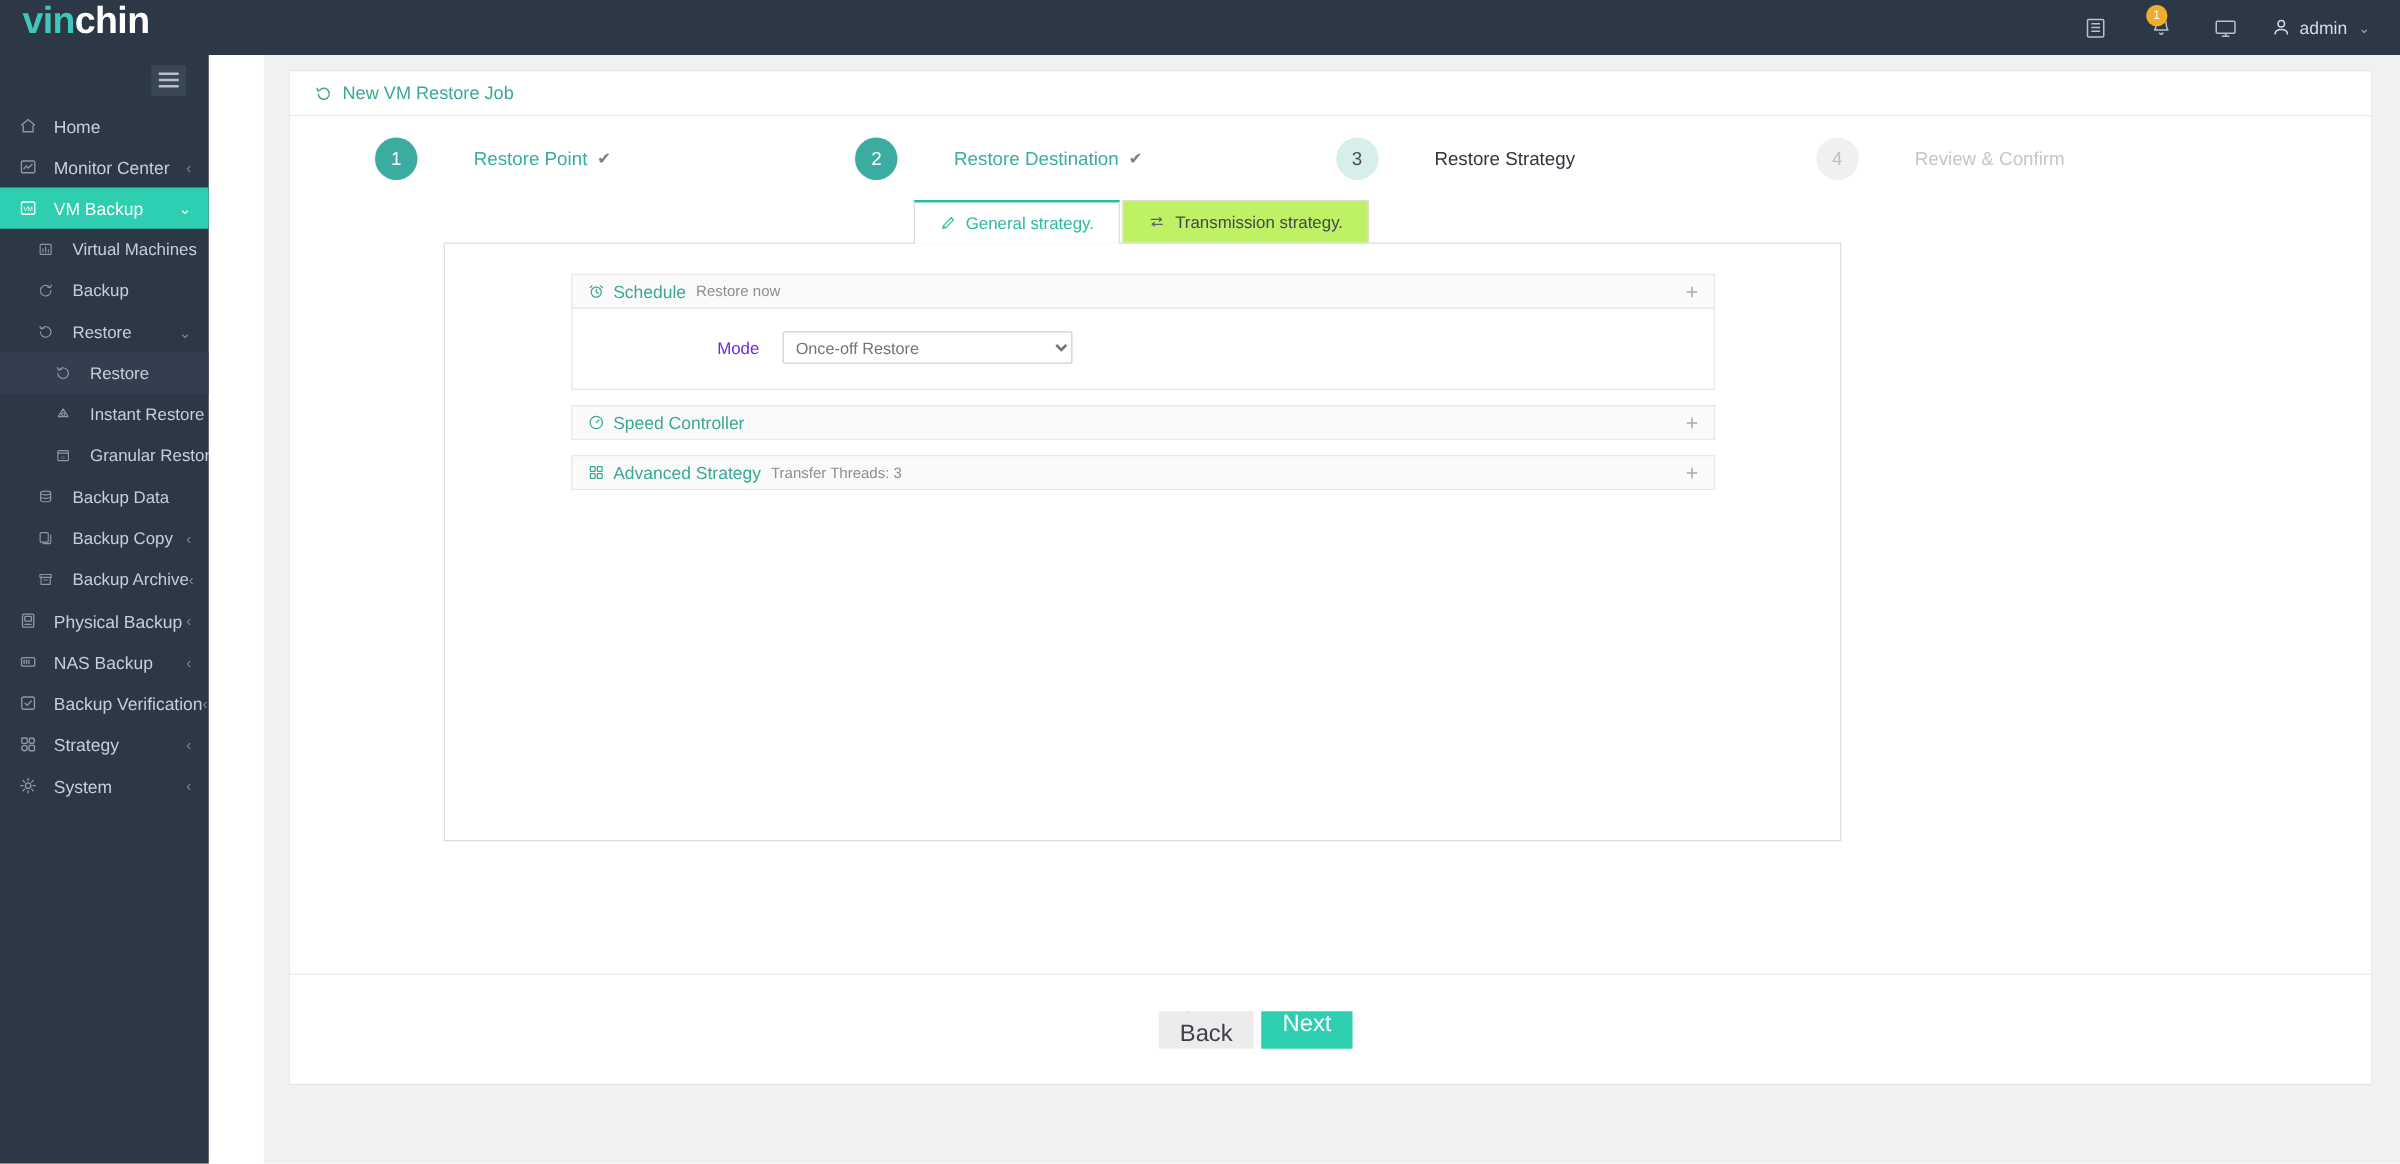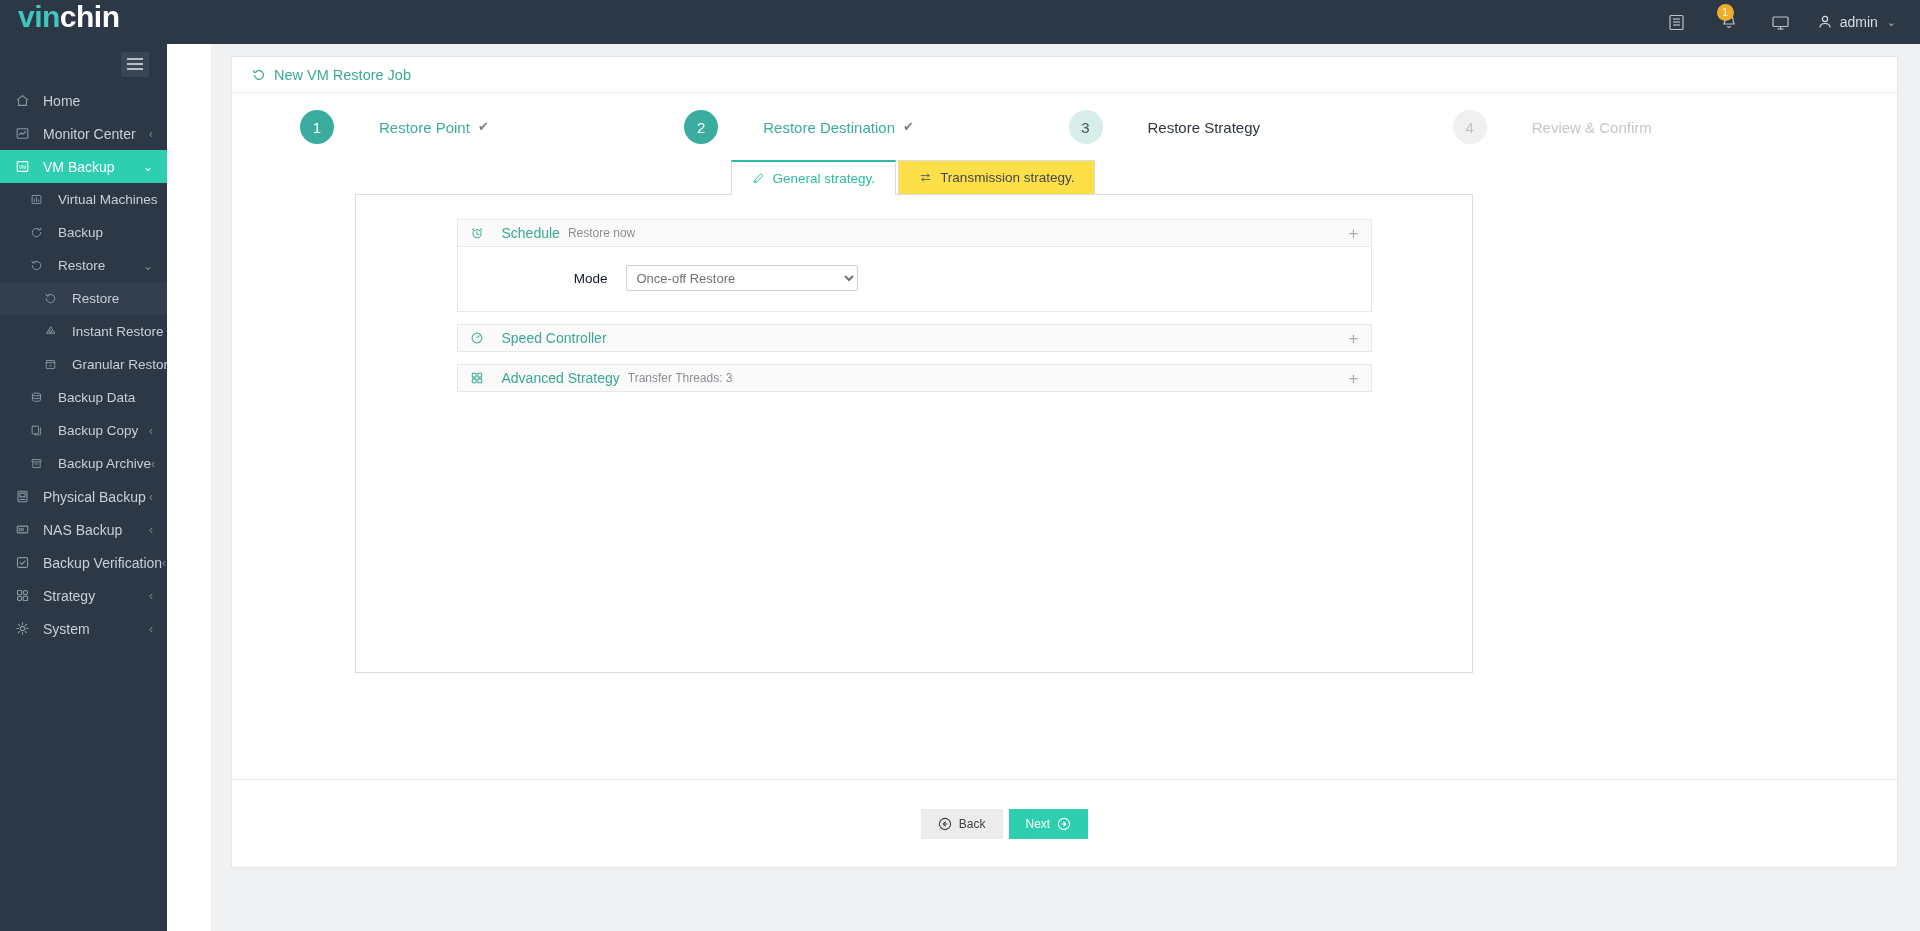--- a/index.html
+++ b/index.html
@@ -156,21 +156,21 @@
     height: 34px;
     border-bottom: 1px solid #dcdcdc;
     justify-content: center;
   }
   .tab {
     height: 34px;
     padding: 0 20px;
     display: flex; align-items: center; gap: 8px;
     font-size: 13.5px;
     color: #43484e;
-    background: #fde047;
+    background: #bef264;
     border: 1px solid #dcdcdc;
     border-bottom: none;
     margin-right: 2px;
   }
   .tab.active {
     color: #2bbba2;
     background: #ffffff;
     border-top: 2px solid #2bbba2;
     position: relative;
     top: 1px;
@@ -190,36 +190,36 @@
   .sec-head {
     height: 28px;
     background: #fafafa;
     border: 1px solid #e8e8e8;
     display: flex; align-items: center;
     padding: 0 12px 0 12px;
     gap: 8px;
   }
   .sec-head .name {
     color: #3aa896; font-size: 14px;
-    display: flex; align-items: center; gap: 18px;
+    display: flex; align-items: center; gap: 7px;
   }
   .sec-head .sum { color: #8a8f95; font-size: 12px; }
   .sec-head .plus {
     margin-left: auto; color: #a8adb3; font-size: 17px; line-height: 1;
   }
   .sec-body {
     border: 1px solid #e8e8e8;
     border-top: none;
     padding: 18px 0 20px 0;
   }
   .field-row { display: flex; align-items: center; }
   .field-label {
     width: 168px; text-align: right;
     padding-right: 18px;
-    font-size: 13.5px; color: #0f172a;
+    font-size: 13.5px; color: #6d28d9;
   }
   select.mode-select {
     width: 232px; height: 26px;
     border: 1px solid #ccd0d4;
     border-radius: 2px;
     font-size: 13px; color: #737373;
     padding-left: 6px;
     background: #fff;
     font-family: "Liberation Sans", sans-serif;
   }
@@ -229,25 +229,26 @@
     position: absolute; left: 0; bottom: 0;
     width: 100%;
     border-top: 1px solid #e9e9e9;
     height: 88px;
     display: flex; align-items: center; justify-content: center;
     gap: 6px;
     padding-right: 120px;
   }
   .btn {
     height: 30px;
-    display: flex; align-items: center; gap: 7px;
-    font-size: 12px;
+    display: flex; align-items: flex-start; gap: 7px;
+    font-size: 19px;
     padding: 0 17px;
     border: none;
     font-family: "Liberation Sans", sans-serif;
+    flex-direction: column;
   }
   .btn-back { background: #ececec; color: #3c4148; }
   .btn-next { background: #2ecfb0; color: #ffffff; }
 
   .icon-svg { display: block; }
 </style>
 </head>
 <body>
 
 <div class="topbar">

